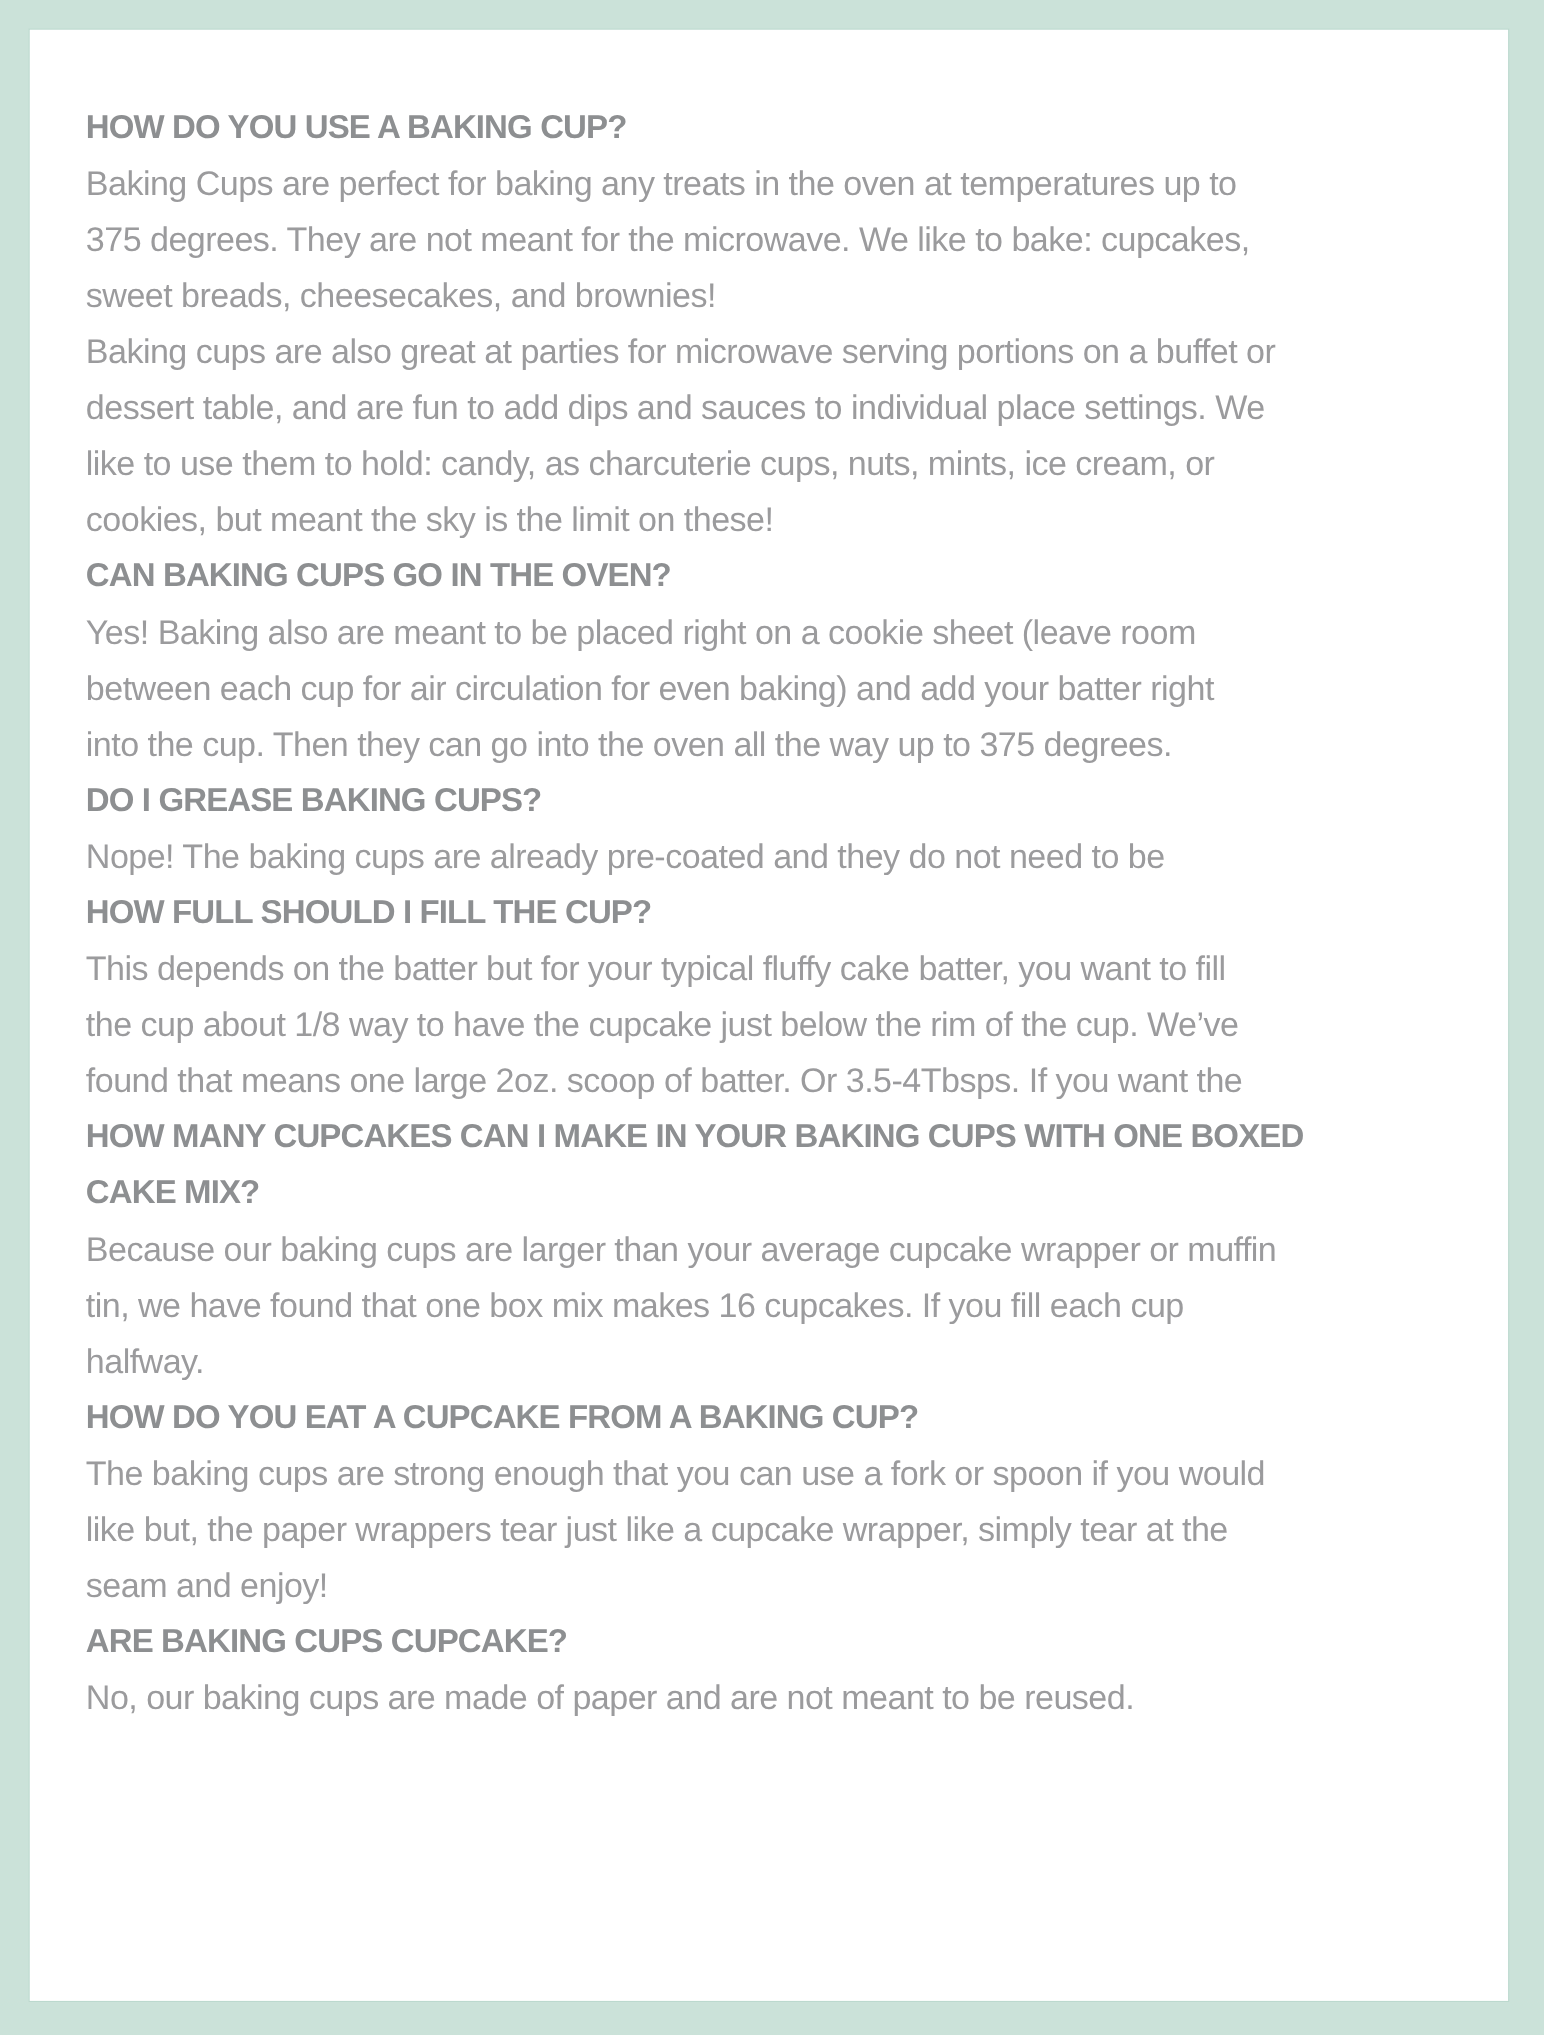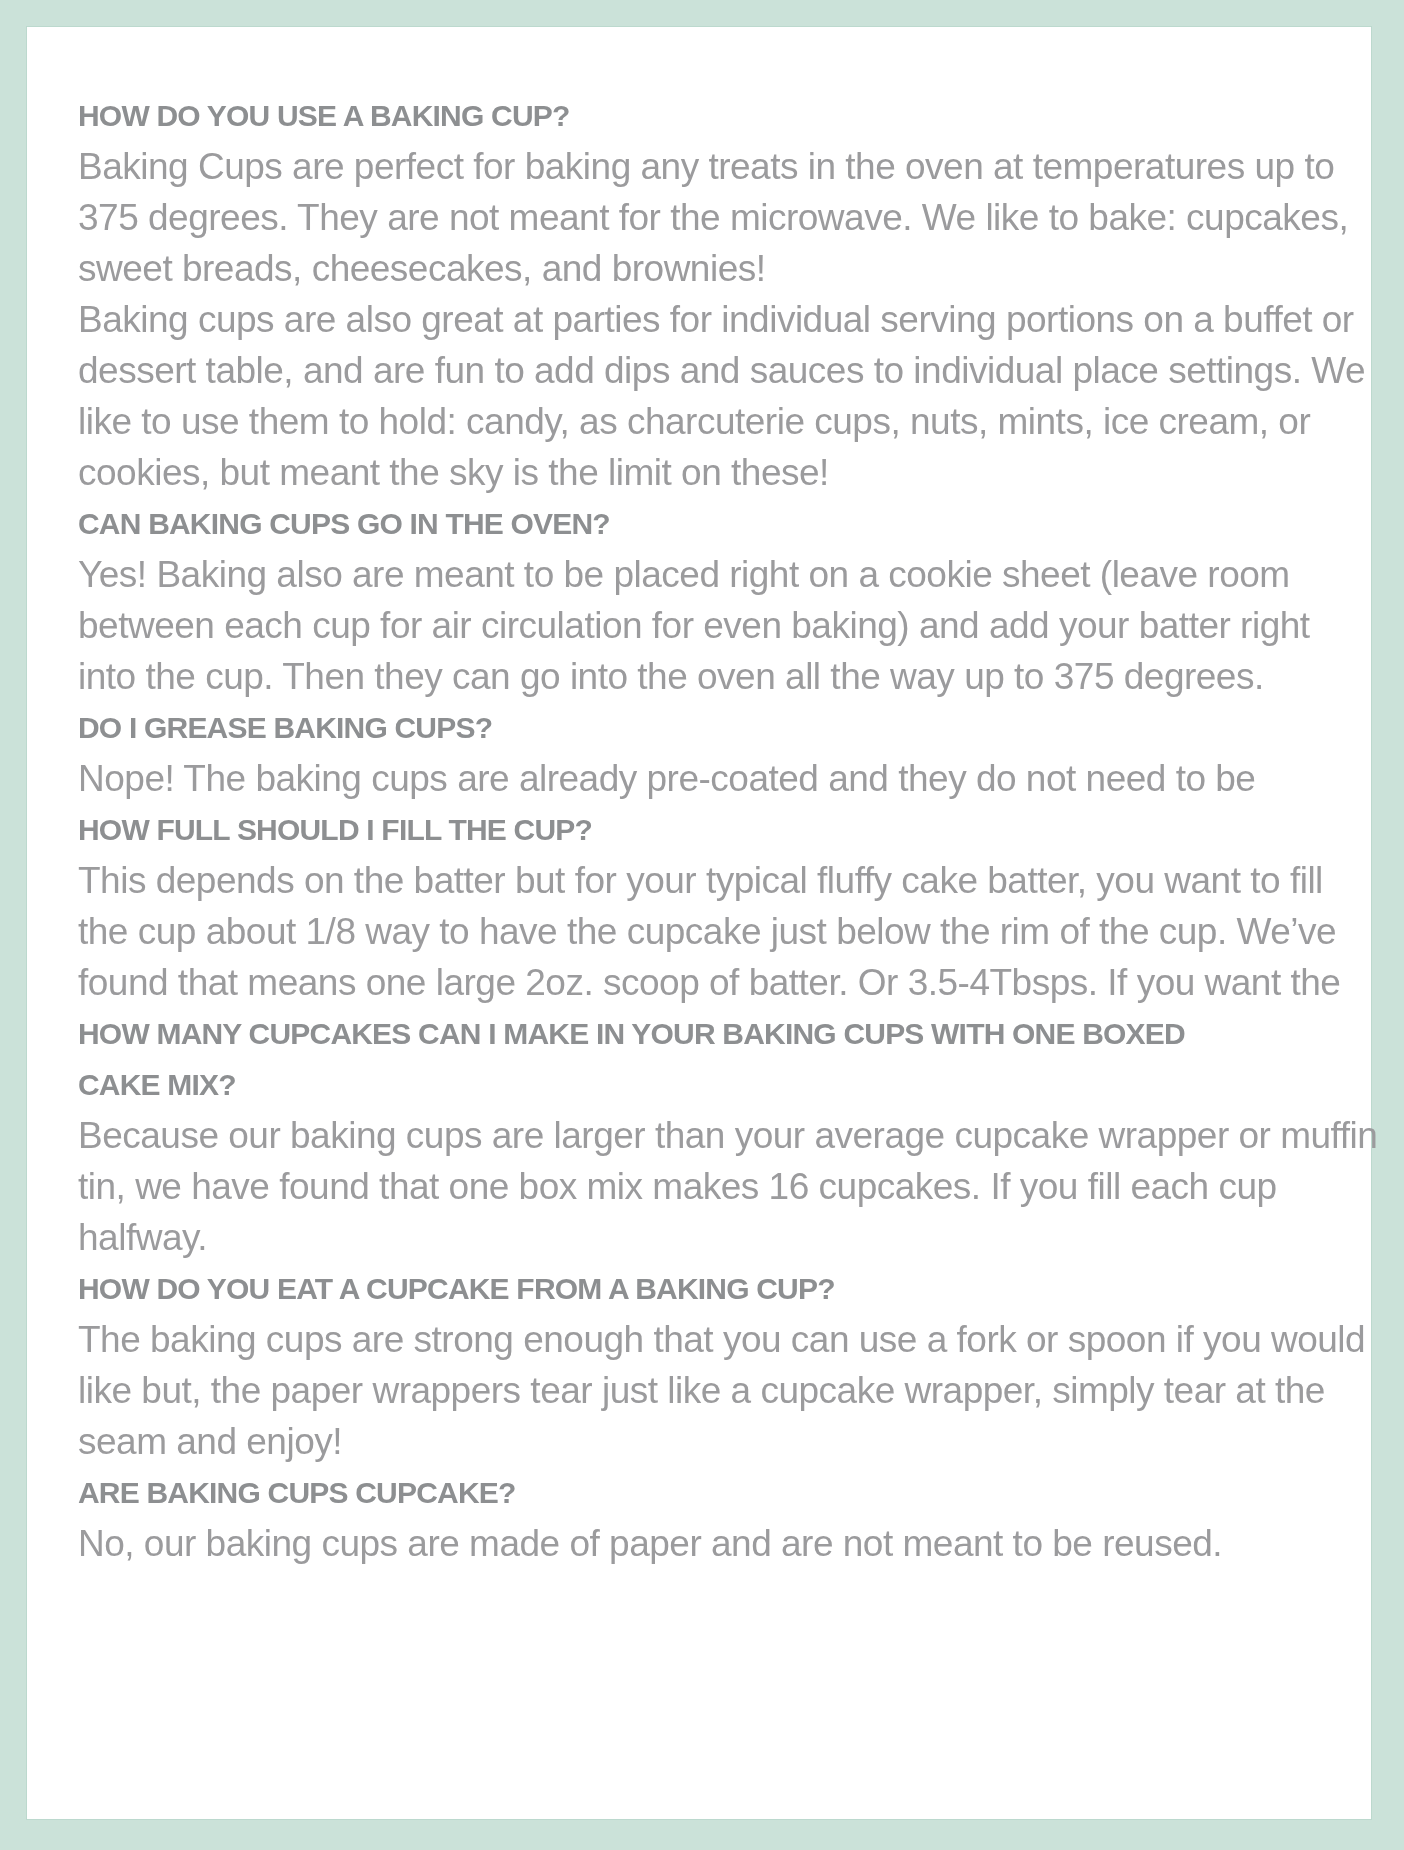--- a/index.html
+++ b/index.html
@@ -26,42 +26,42 @@
   section { display: block; }
   .q-line {
     font-size: 30px;
     line-height: 51px;
     font-weight: bold;
     letter-spacing: -0.8px;
     color: var(--heading, #8d8f91);
     white-space: nowrap;
   }
   .a-line {
-    font-size: 37px;
+    font-size: 31px;
     line-height: 51px;
     font-weight: normal;
     letter-spacing: -0.5px;
     color: var(--body, #9b9b9d);
     white-space: nowrap;
   }
 </style>
 </head>
 <body>
 
 <div class="page">
   <main class="content" id="faq-root">
       <section>
         <div class="q-line">HOW DO YOU USE A BAKING CUP?</div>
         <div>
           <div class="a-line">Baking Cups are perfect for baking any treats in the oven at temperatures up to</div>
           <div class="a-line">375 degrees. They are not meant for the microwave. We like to bake: cupcakes,</div>
           <div class="a-line">sweet breads, cheesecakes, and brownies!</div>
         </div>
         <div>
-          <div class="a-line">Baking cups are also great at parties for individual serving portions on a buffet or</div>
+          <div class="a-line">Baking cups are also great at parties for microwave serving portions on a buffet or</div>
           <div class="a-line">dessert table, and are fun to add dips and sauces to individual place settings. We</div>
           <div class="a-line">like to use them to hold: candy, as charcuterie cups, nuts, mints, ice cream, or</div>
           <div class="a-line">cookies, but meant the sky is the limit on these!</div>
         </div>
       </section>
       <section>
         <div class="q-line">CAN BAKING CUPS GO IN THE OVEN?</div>
         <div>
           <div class="a-line">Yes! Baking also are meant to be placed right on a cookie sheet (leave room</div>
           <div class="a-line">between each cup for air circulation for even baking) and add your batter right</div>

